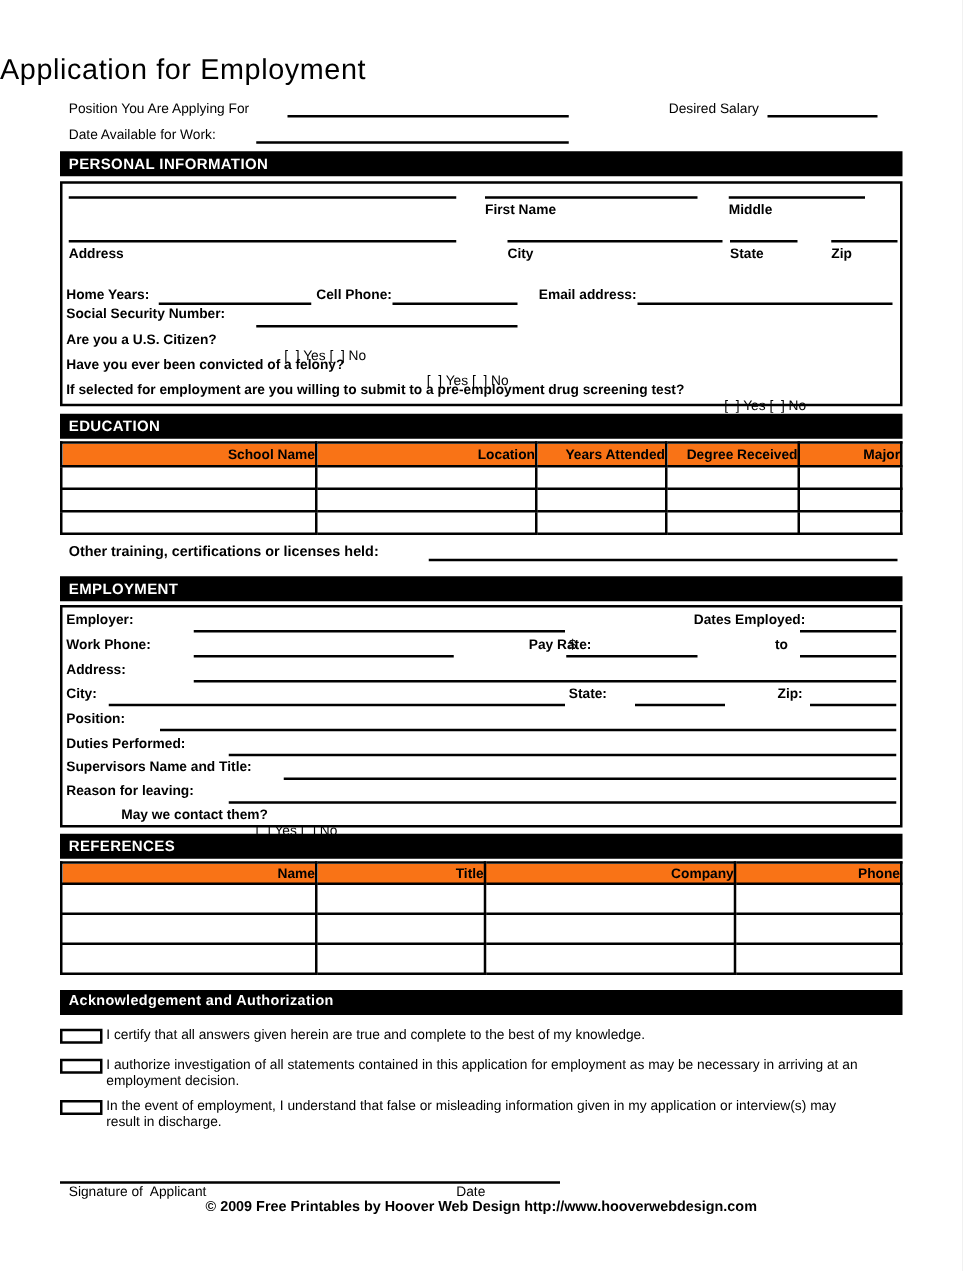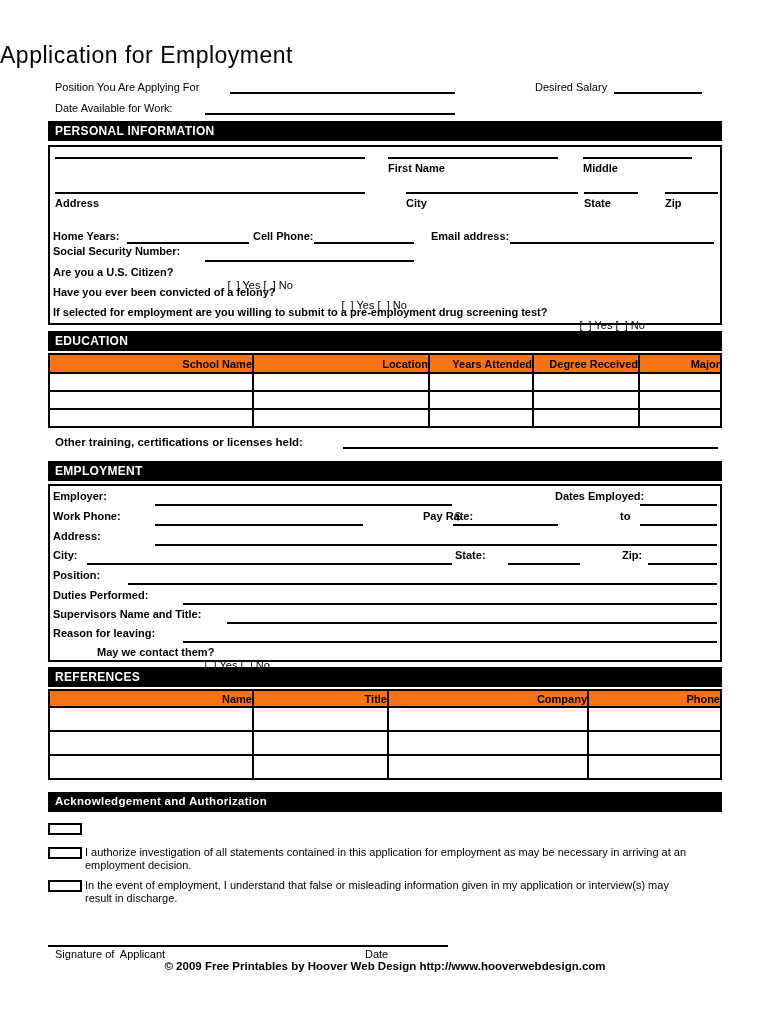--- a/index.html
+++ b/index.html
@@ -263,20 +263,21 @@
           <td></td>
           <td></td>
           <td></td>
         </tr>
     </tbody>
   </table>
 
   <div class="bar mixed" style="top:792px;">Acknowledgement and Authorization</div>
   <div class="ack-item" style="top:822px;">
     <span class="ack-box"></span>
+    <span class="ack-text">I certify that all answers given herein are true and complete to the best of my knowledge.</span>
   </div>
   <div class="ack-item" style="top:846px;">
     <span class="ack-box"></span>
     <span class="ack-text">I authorize investigation of all statements contained in this application for employment as may be necessary in arriving at an employment decision.</span>
   </div>
   <div class="ack-item" style="top:879px;">
     <span class="ack-box"></span>
     <span class="ack-text">In the event of employment, I understand that false or misleading information given in my application or interview(s) may result in discharge.</span>
   </div>
 

